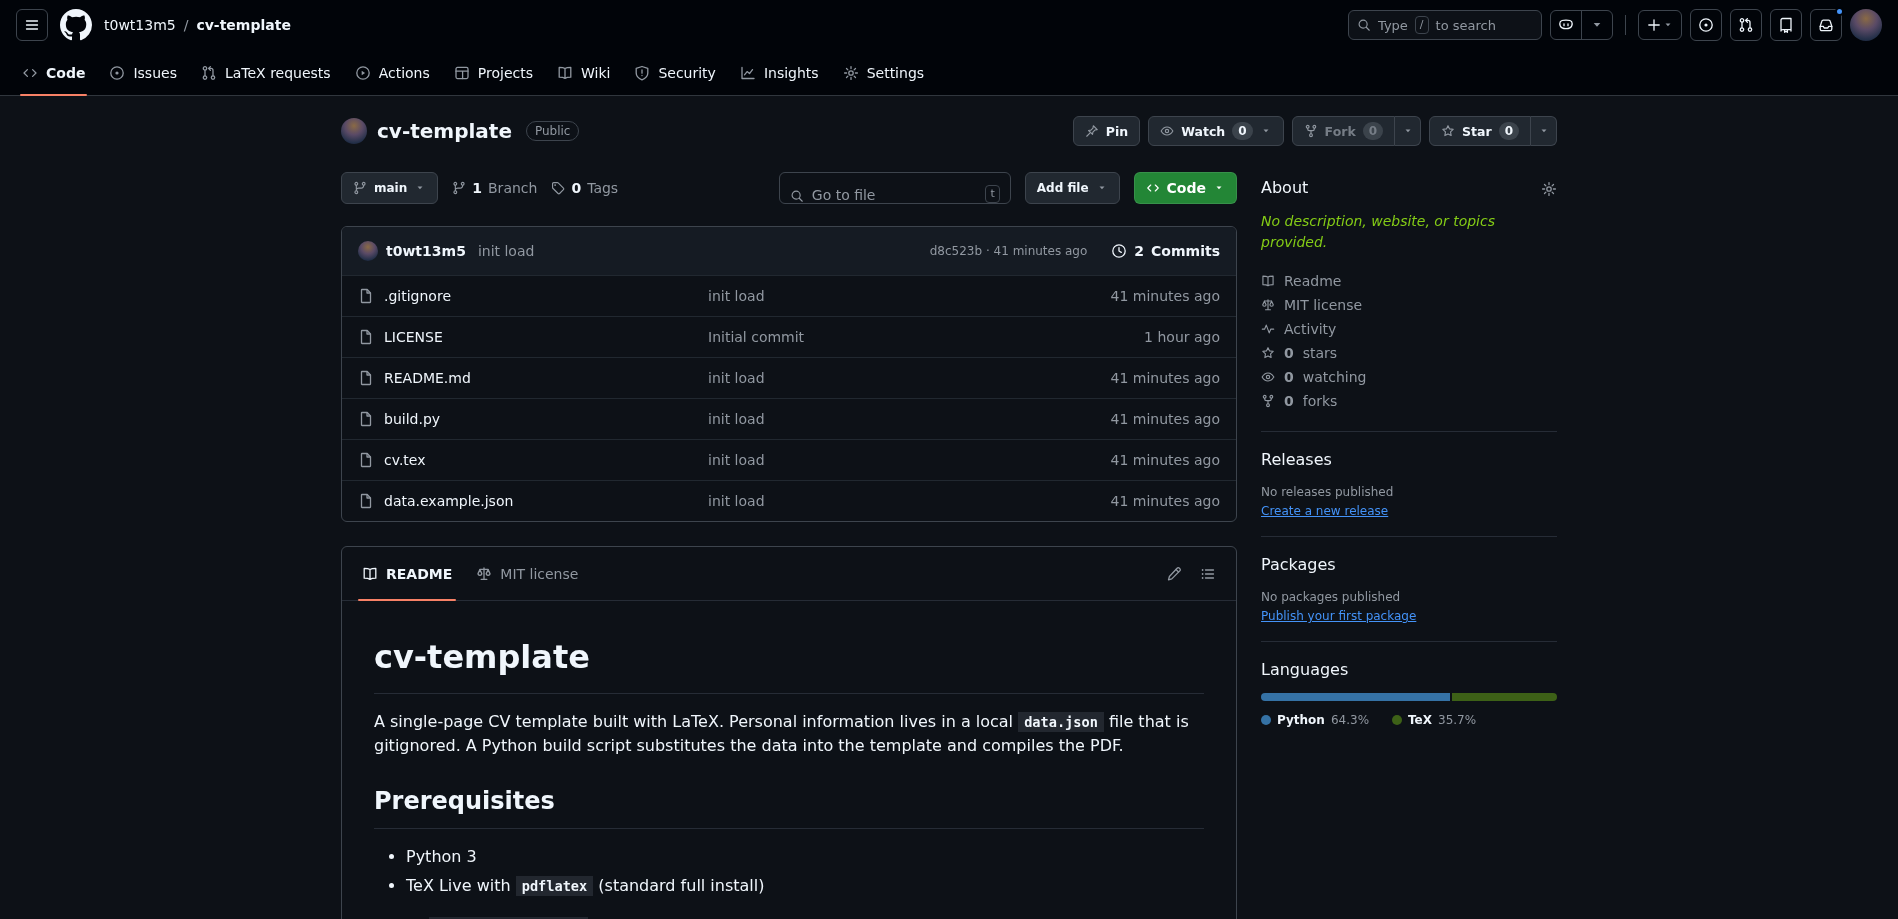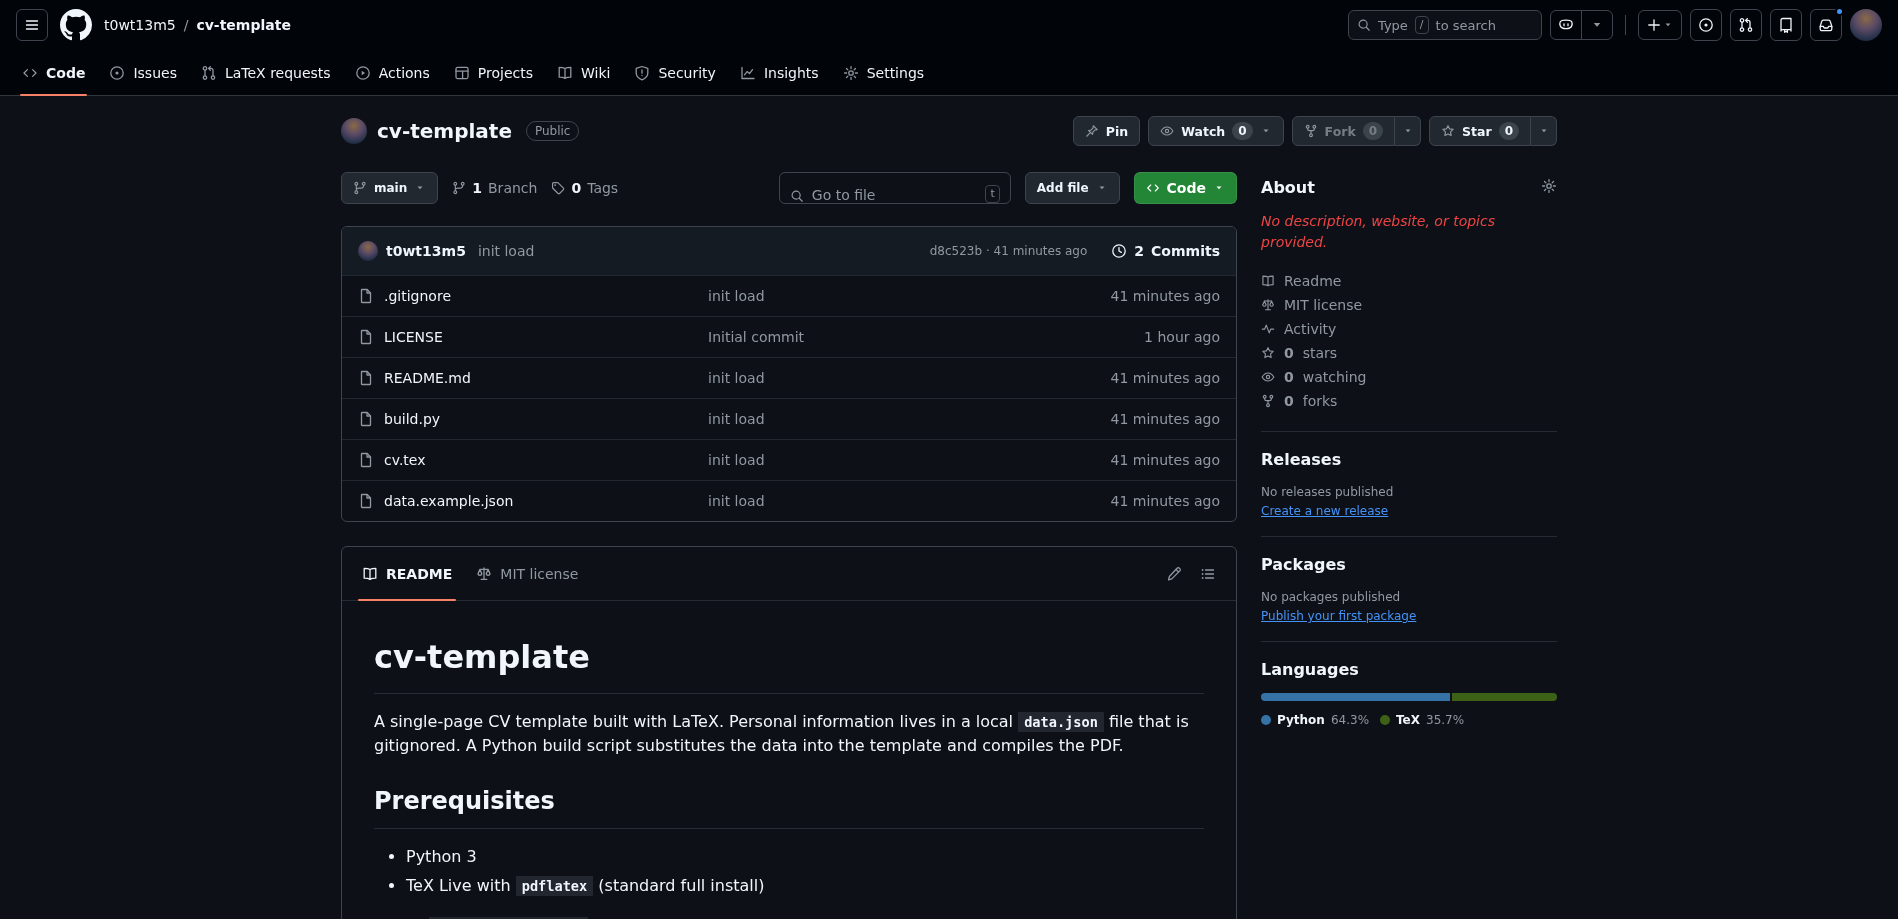--- a/index.html
+++ b/index.html
@@ -122,31 +122,31 @@
   .markdown code { font-family:"DejaVu Sans Mono","Liberation Mono",monospace;
                    font-size:85%; background:rgba(101,108,118,.25); padding:2px 6px;
                    border-radius:0;font-weight:bold; }
   .markdown ul { padding-left:32px; margin-bottom:16px; }
   .markdown li { margin-top:4px; }
 
   
   .sidebar { font-size:14px; padding-top:6px; }
   .sb-section { padding-bottom:18px; border-bottom:1px solid #262c36; margin-bottom:18px; }
   .sb-section:last-child { border-bottom:none; }
-  .sb-h { font-size:16px; font-weight:bold; margin-bottom:14px; display:flex; align-items:flex-start; }
+  .sb-h { font-size:16px; font-weight:normal; margin-bottom:14px; display:flex; align-items:flex-end; }
   .sb-h .gear { margin-left:auto; cursor:pointer; }
-  .sb-desc { color:#ef4444; font-style:italic; line-height:1.5; margin-bottom:16px; }
+  .sb-desc { color:#84cc16; font-style:italic; line-height:1.5; margin-bottom:16px; }
   .sb-item { display:flex; align-items:center; gap:9px; color:#9198a1; padding:4px 0; cursor:pointer; }
   .sb-item b { font-weight:600; }
   .sb-small { color:#9198a1; font-size:12px; line-height:1.6; }
   .sb-link { color:#4493f8; font-size:12px; text-decoration:underline; cursor:pointer; display:inline-block; }
   .lang-bar { display:flex; gap:2px; height:8px; border-radius:4px; overflow:hidden;
               margin:10px 0 12px; }
   .lang-bar span { height:100%; }
-  .lang-legend { display:flex; gap:11px; font-size:12px; }
+  .lang-legend { display:flex; gap:23px; font-size:12px; }
   .lang-item { display:flex; align-items:center; gap:6px; cursor:pointer; }
   .lang-dot { width:10px; height:10px; border-radius:50%; }
   .lang-item b { color:#f0f6fc; font-weight:600; }
   .lang-item .pct { color:#9198a1; }
 </style>
 </head>
 <body>
 
 <header class="top-bar">
   <div class="icon-btn">

